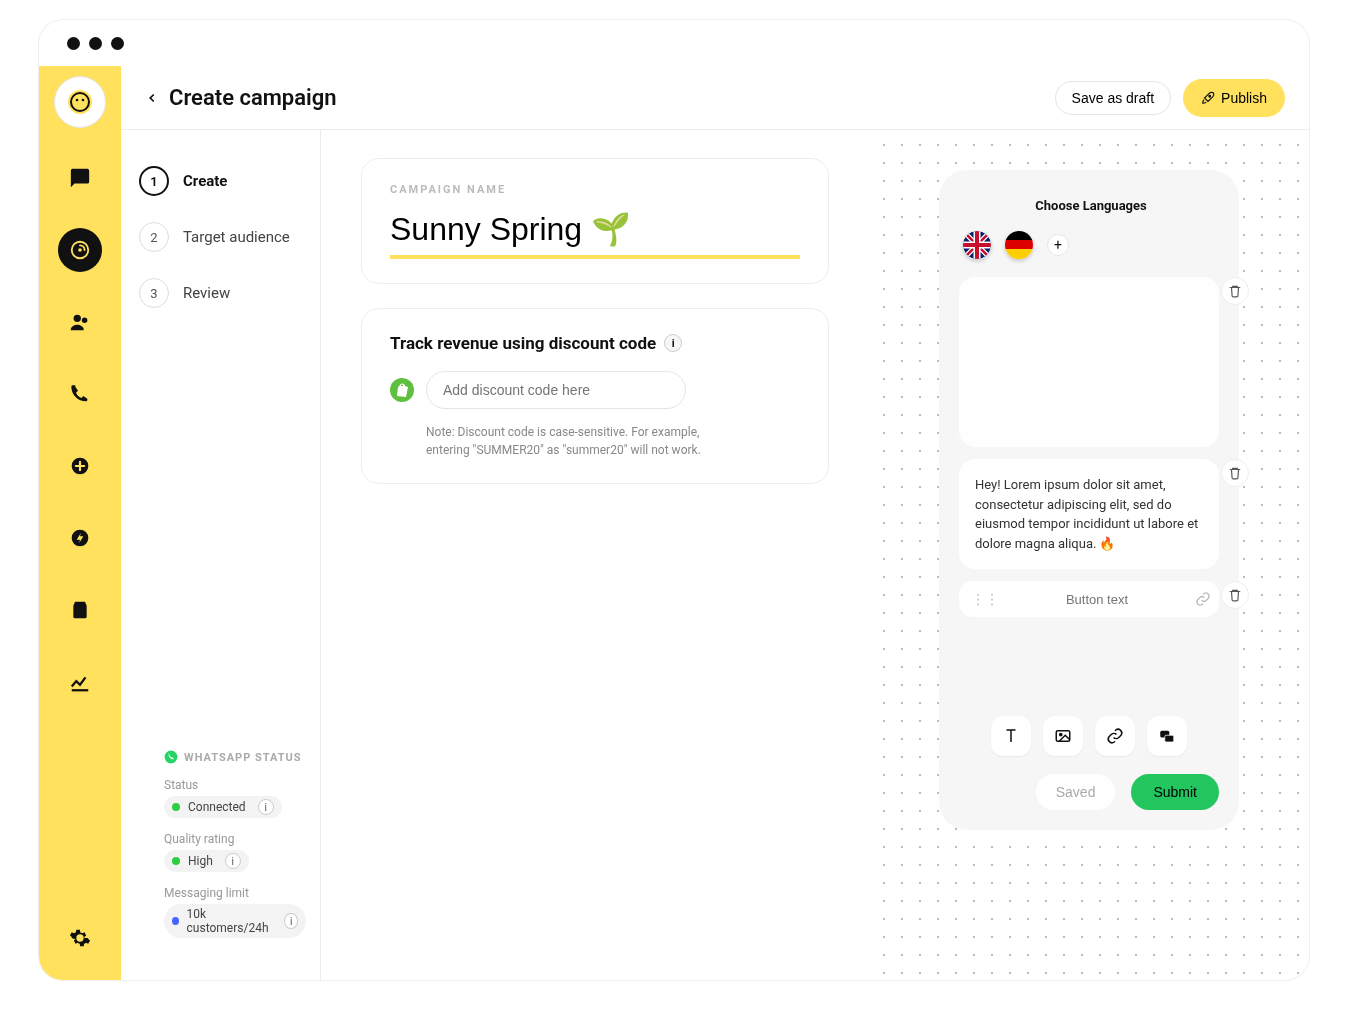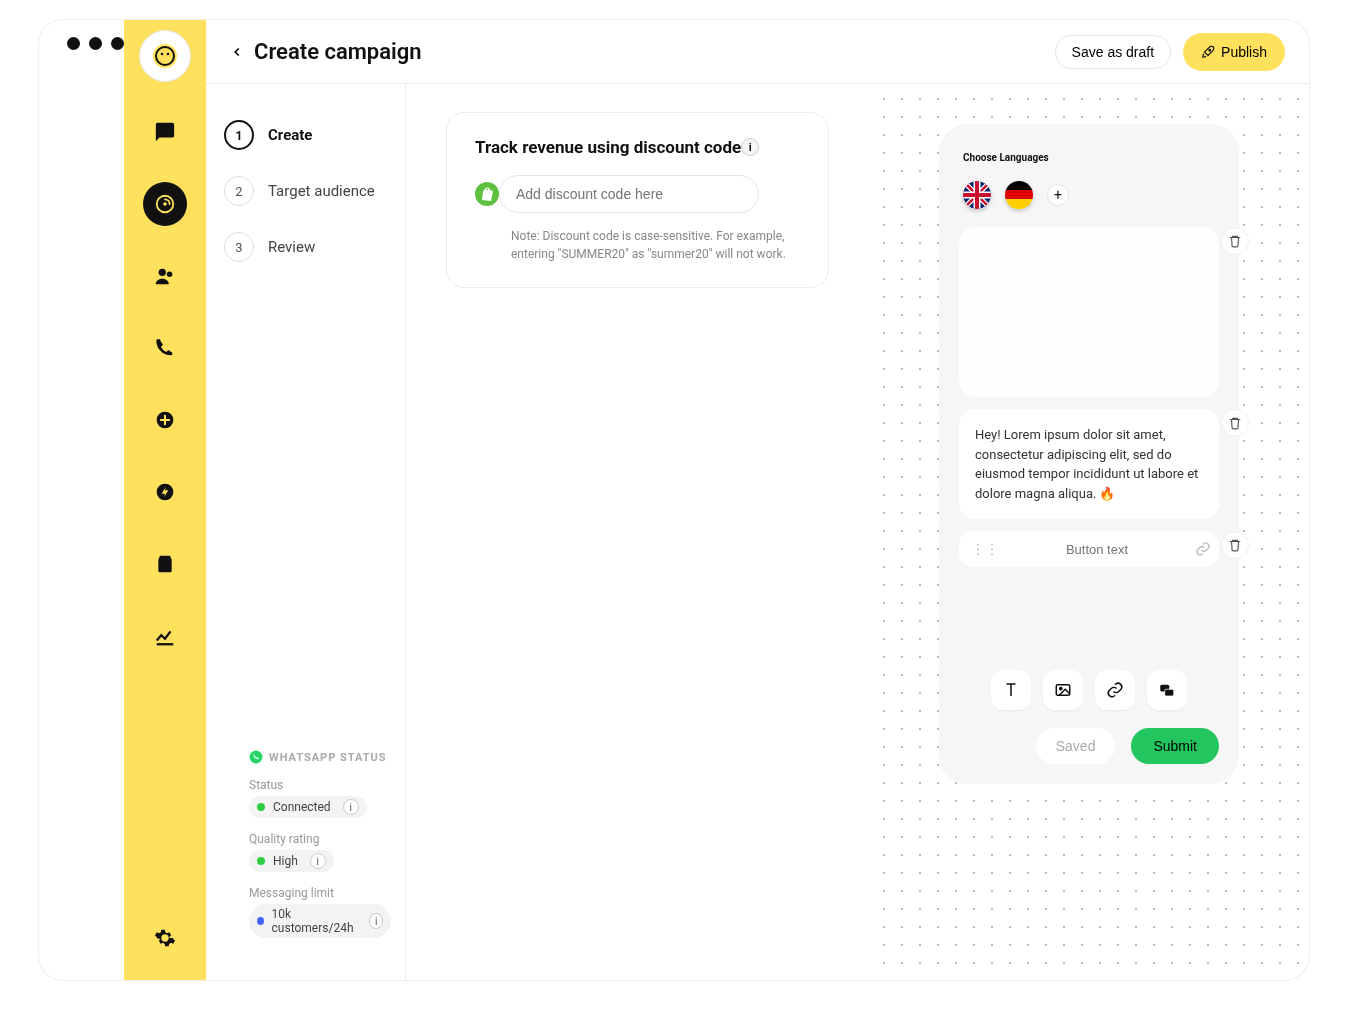--- a/index.html
+++ b/index.html
@@ -10,21 +10,21 @@
   }
   .window {
     width: 1270px;
     height: 960px;
     margin: 20px auto;
     border-radius: 24px;
     overflow: hidden;
     background: #fff;
     box-shadow: 0 0 0 1px #eee;
     display: flex;
-    flex-direction: row;
+    flex-direction: column;
     position: relative;
   }
   .titlebar {
     height: 46px;
     display: flex;
     align-items: center;
     padding-left: 28px;
     gap: 9px;
   }
   .titlebar .dot {
@@ -133,28 +133,28 @@
   .card-label {
     font-size: 11px; letter-spacing: 2px; color:#bbb; font-weight:700;
     margin-bottom: 14px;
   }
   .campaign-name {
     font-size: 32px; font-weight: 500; border: none; outline: none;
     width: 100%;
     border-bottom: 4px solid #FFE15E; padding-bottom: 8px;
   }
   .track-title {
-    font-size: 17px; font-weight: 700; display:flex; align-items:center; gap:0;
+    font-size: 17px; font-weight: 700; display:flex; align-items:center; gap:8px;
     margin-bottom: 18px;
   }
   .info-circle {
     width:18px; height:18px; border-radius:50%; border:1px solid #ccc; background:#f6f6f6;
     display:inline-flex; align-items:center; justify-content:center; font-size:11px;
   }
-  .discount-row { display:flex; align-items:center; gap:0; }
+  .discount-row { display:flex; align-items:center; gap:12px; }
   .shop-badge { width:24px; height:24px; border-radius:50%; background:#5fbf3f; display:flex; align-items:center; justify-content:center; color:#fff; font-size:12px; font-weight:700; }
   .discount-input {
     flex: 1; max-width: 260px; border:1px solid #e5e5e5; border-radius:999px;
     padding: 10px 16px; font-size:14px; color:#555;
   }
   .discount-note { font-size:12px; color:#888; margin-top:14px; margin-left:36px; max-width: 280px; line-height:1.5; }
 
   
   .preview-col {
     width: 440px;
@@ -170,21 +170,21 @@
   .phone-card {
     position: relative;
     margin: 40px auto 0;
     width: 300px;
     background: #f6f6f6;
     border-radius: 28px;
     padding: 28px 20px 20px;
     min-height: 660px;
     display:flex; flex-direction:column;
   }
-  .lang-title { font-size: 10px; font-weight: 700; margin-bottom: 18px; padding-left:4px;}
+  .lang-title { font-size: 13px; font-weight: 700; margin-bottom: 18px; padding-left:4px;text-align:center;}
   .lang-row { display:flex; align-items:center; gap:14px; padding-left:4px;}
   .flag { width:28px; height:28px; border-radius:50%; box-shadow:0 2px 4px rgba(0,0,0,0.2); cursor:pointer; }
   .flag.uk { background: linear-gradient(#fff,#fff); position:relative; overflow:hidden; }
   .flag.de { background: linear-gradient(to bottom, #000 33%, #dd0000 33% 66%, #ffce00 66%); }
   .add-lang { width:22px; height:22px; border-radius:50%; background:#fff; display:flex; align-items:center; justify-content:center; font-size:14px; cursor:pointer; border:1px solid #e5e5e5;}
   .trash-side {
     position:absolute; right:-30px; width:28px; height:28px; border-radius:50%;
     background:#fff; border:1px solid #eee; display:flex; align-items:center; justify-content:center;
     cursor:pointer;
   }
@@ -359,20 +359,24 @@
             <div class="ws-label">Messaging limit</div>
             <div class="chip">
               <span class="chip-dot" style="background:#4466ff"></span>
               <span>10k customers/24h</span>
               <span class="info-dot">i</span>
             </div>
           </div>
         </div>
 
         <div class="editor-col">
+          <div class="card">
+            <div class="card-label">CAMPAIGN NAME</div>
+            <input class="campaign-name" value="Sunny Spring 🌱" style="">
+          </div>
           <div class="card">
             <div class="track-title">
               <span>Track revenue using discount code</span>
               <span class="info-circle">i</span>
             </div>
             <div class="discount-row">
               <div class="shop-badge">
                 <svg width="12" height="14" viewBox="0 0 24 28" fill="#fff">
                     <path d="M18 6c0-3-2-5-5-5S7 3 6 7L4 8l-2 18 18 2 4-20-6-2zM10 6c0-2 1-3 2-3s2 1 2 3h-4z"></path>
                   </svg>

